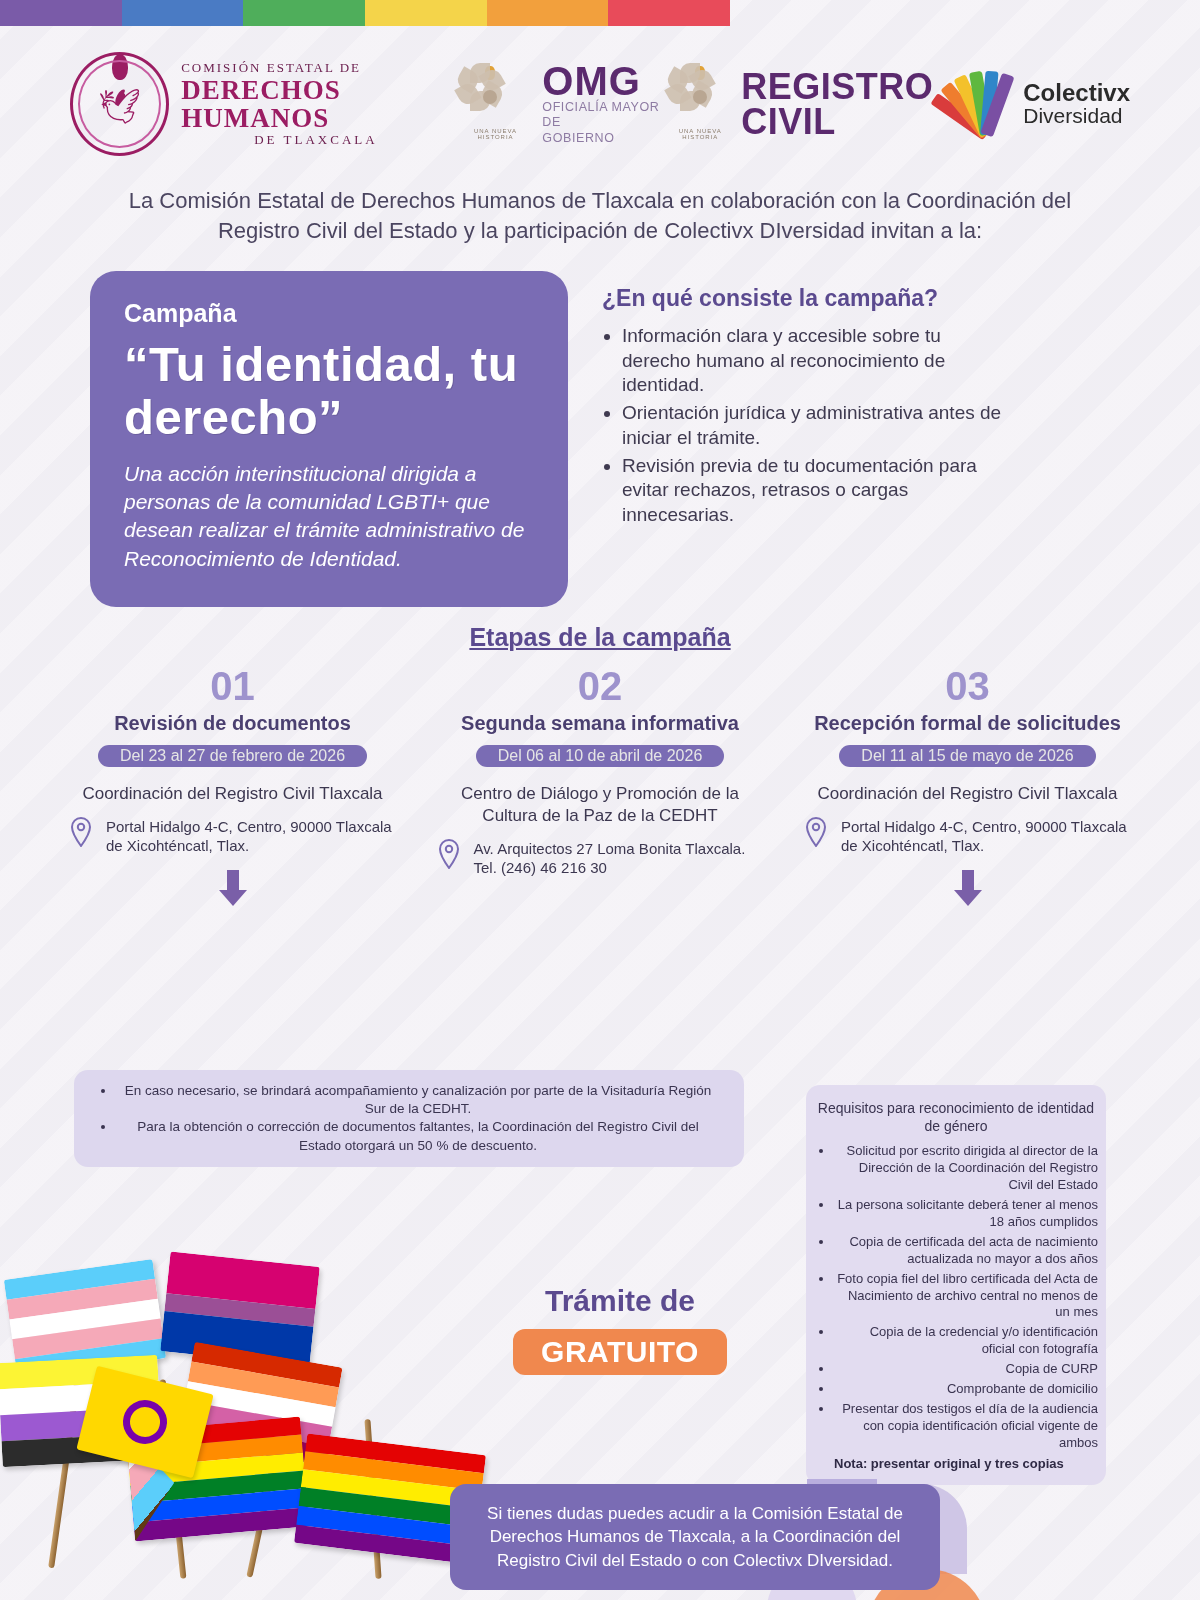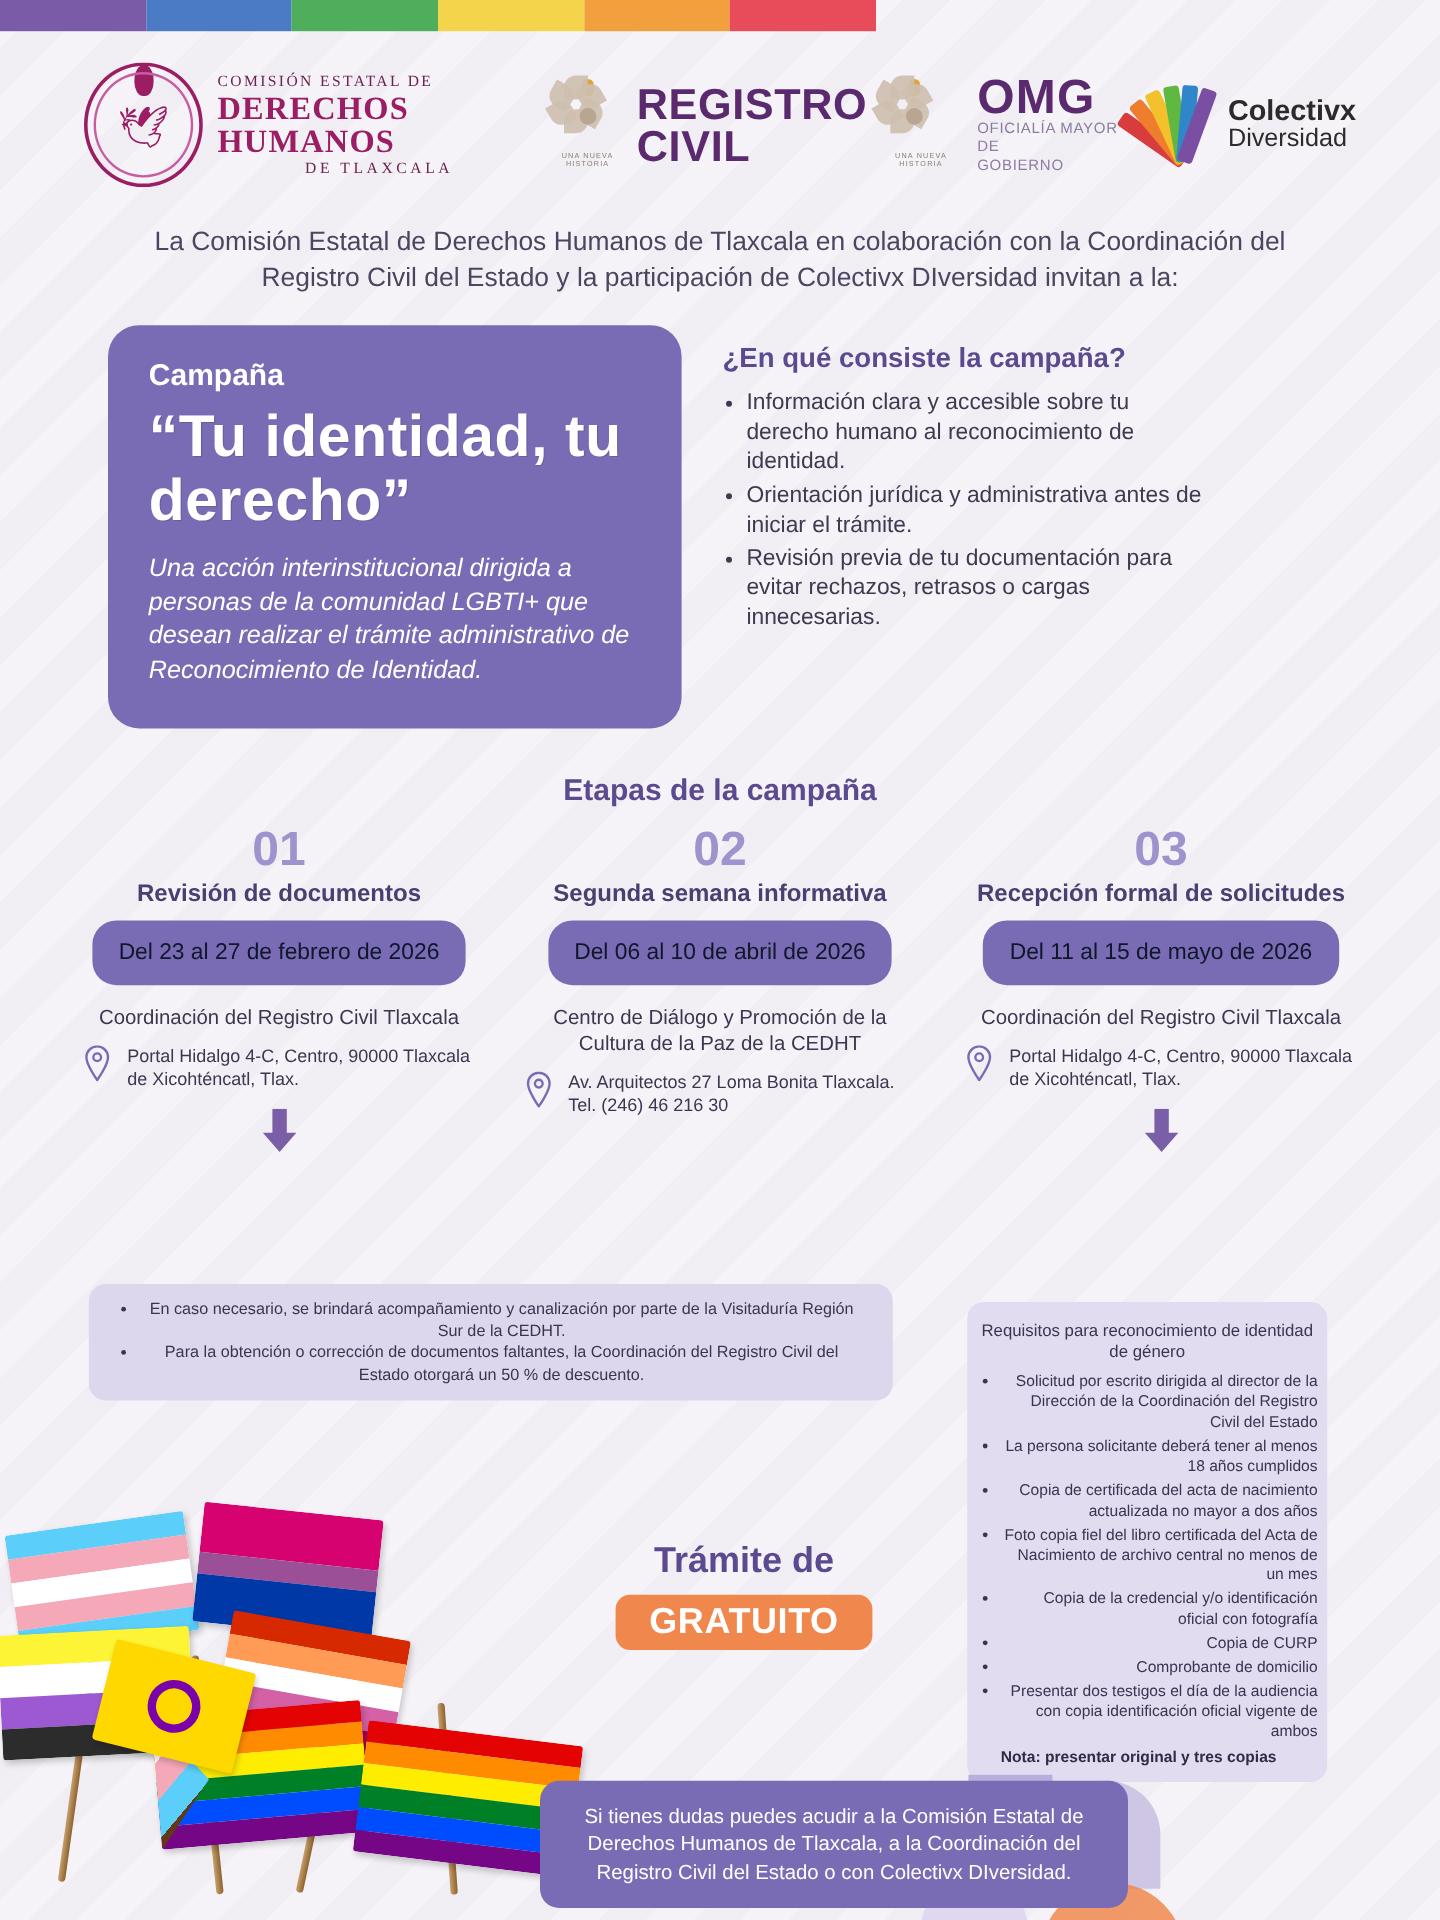--- a/index.html
+++ b/index.html
@@ -93,28 +93,28 @@
   .card .kicker{font-size:25px;font-weight:bold;margin-bottom:10px;}
   .card .title{font-size:49px;font-weight:bold;line-height:1.08;letter-spacing:.5px;text-shadow:1px 1px 0 rgba(0,0,0,.12);}
   .card .desc{font-size:21px;font-style:italic;line-height:1.34;margin-top:16px;}
 
   .consiste{width:400px;padding-top:14px;}
   .consiste h3{font-size:23px;color:#5b4a8f;margin:0 0 12px 0;}
   .consiste ul{margin:0;padding-left:20px;}
   .consiste li{font-size:19px;line-height:1.28;color:#3f3a50;margin-bottom:4px;}
 
   
-  .etapas-title{text-align:center;font-size:25px;font-weight:bold;color:#5b4a8f;margin-top:38px;}
+  .etapas-title{text-align:center;font-size:25px;font-weight:bold;color:#5b4a8f;margin-top:16px;text-decoration:underline;}
   .etapas{display:flex;justify-content:space-between;padding:14px 55px 0 55px;}
   .etapa{width:355px;text-align:center;position:relative;}
   .etapa .num{font-size:40px;font-weight:bold;color:#9e93cd;line-height:1;margin-bottom:6px;}
   .etapa .name{font-size:20px;font-weight:bold;color:#4a3f70;margin-bottom:10px;}
   .pill{
-    display:inline-block;background:#7a6cb4;color:#0f172a;border-radius:20px;
-    padding:16px 22px;font-size:19px;
+    display:inline-block;background:#7a6cb4;color:#e5e5e5;border-radius:20px;
+    padding:2px 22px;font-size:16px;
   }
   .venue{font-size:17px;color:#3c3750;margin-top:16px;line-height:1.3;padding:0 14px;}
   .addr{display:flex;gap:13px;align-items:flex-start;justify-content:center;margin-top:12px;padding:0 14px;}
   .pin{width:24px;height:30px;flex:none;position:relative;}
   .pin svg{width:24px;height:30px;}
   .addr p{margin:0;font-size:15px;line-height:1.3;color:#3c3750;text-align:left;}
 
   .arrow-down{width:34px;height:36px;margin:14px auto 0;}
   .note-box{
     background:#ddd7ee;border-radius:14px;margin:12px 14px 0 14px;padding:12px 24px;
@@ -192,44 +192,44 @@
           <div class="petal" style="transform:translate(-50%,-50%) rotate(0deg) translate(0,-14px)"></div>
           <div class="petal" style="transform:translate(-50%,-50%) rotate(60deg) translate(0,-14px)"></div>
           <div class="petal" style="transform:translate(-50%,-50%) rotate(120deg) translate(0,-14px)"></div>
           <div class="petal" style="transform:translate(-50%,-50%) rotate(180deg) translate(0,-14px)"></div>
           <div class="petal" style="transform:translate(-50%,-50%) rotate(240deg) translate(0,-14px)"></div>
           <div class="petal" style="transform:translate(-50%,-50%) rotate(300deg) translate(0,-14px)"></div>
           <div class="core"></div>
         </div>
         <div class="rosette-caption">UNA NUEVA HISTORIA</div>
       </div>
-      <div class="rc-text">
-        <div>REGISTRO</div>
-        <div>CIVIL</div>
+      <div class="omg-text">
+        <div class="omg">OMG</div>
+        <div class="sub">OFICIALÍA MAYOR DE</div>
+        <div class="sub">GOBIERNO</div>
       </div>
     </div>
 
     <div class="logo">
       <div>
         <div class="rosette">
           <div class="cap"></div>
           <div class="petal" style="transform:translate(-50%,-50%) rotate(0deg) translate(0,-14px)"></div>
           <div class="petal" style="transform:translate(-50%,-50%) rotate(60deg) translate(0,-14px)"></div>
           <div class="petal" style="transform:translate(-50%,-50%) rotate(120deg) translate(0,-14px)"></div>
           <div class="petal" style="transform:translate(-50%,-50%) rotate(180deg) translate(0,-14px)"></div>
           <div class="petal" style="transform:translate(-50%,-50%) rotate(240deg) translate(0,-14px)"></div>
           <div class="petal" style="transform:translate(-50%,-50%) rotate(300deg) translate(0,-14px)"></div>
           <div class="core"></div>
         </div>
         <div class="rosette-caption">UNA NUEVA HISTORIA</div>
       </div>
-      <div class="omg-text">
-        <div class="omg">OMG</div>
-        <div class="sub">OFICIALÍA MAYOR DE</div>
-        <div class="sub">GOBIERNO</div>
+      <div class="rc-text">
+        <div>REGISTRO</div>
+        <div>CIVIL</div>
       </div>
     </div>
 
     <div class="colectivx">
       <div class="fan">
         <span style="background:#d93c3c;transform:rotate(-55deg)"></span>
         <span style="background:#ef7d2e;transform:rotate(-40deg)"></span>
         <span style="background:#f3c12b;transform:rotate(-25deg)"></span>
         <span style="background:#5fb83f;transform:rotate(-10deg)"></span>
         <span style="background:#2f86c9;transform:rotate(5deg)"></span>

